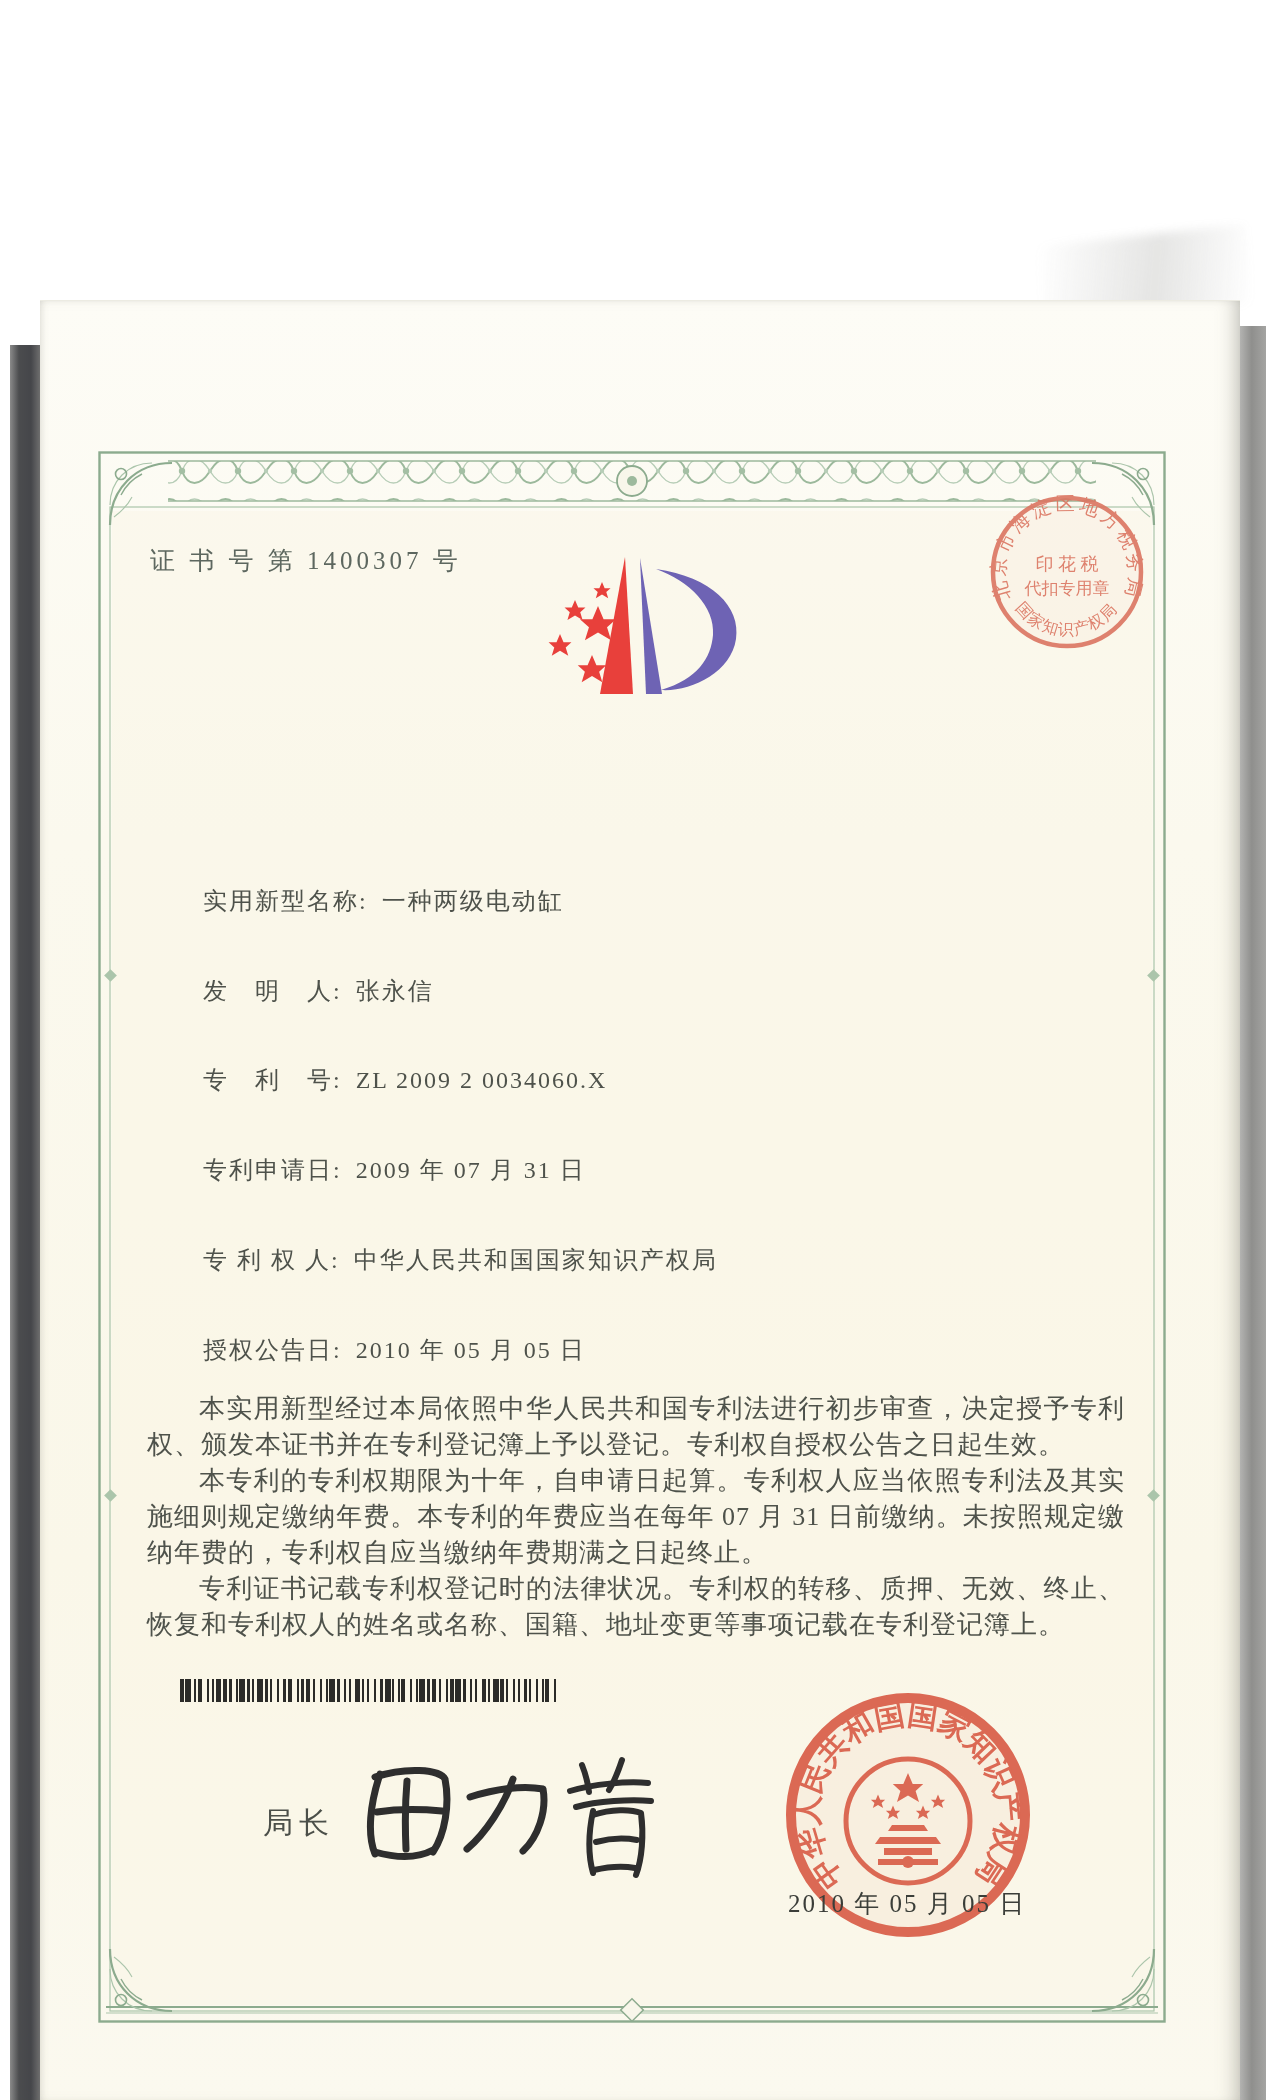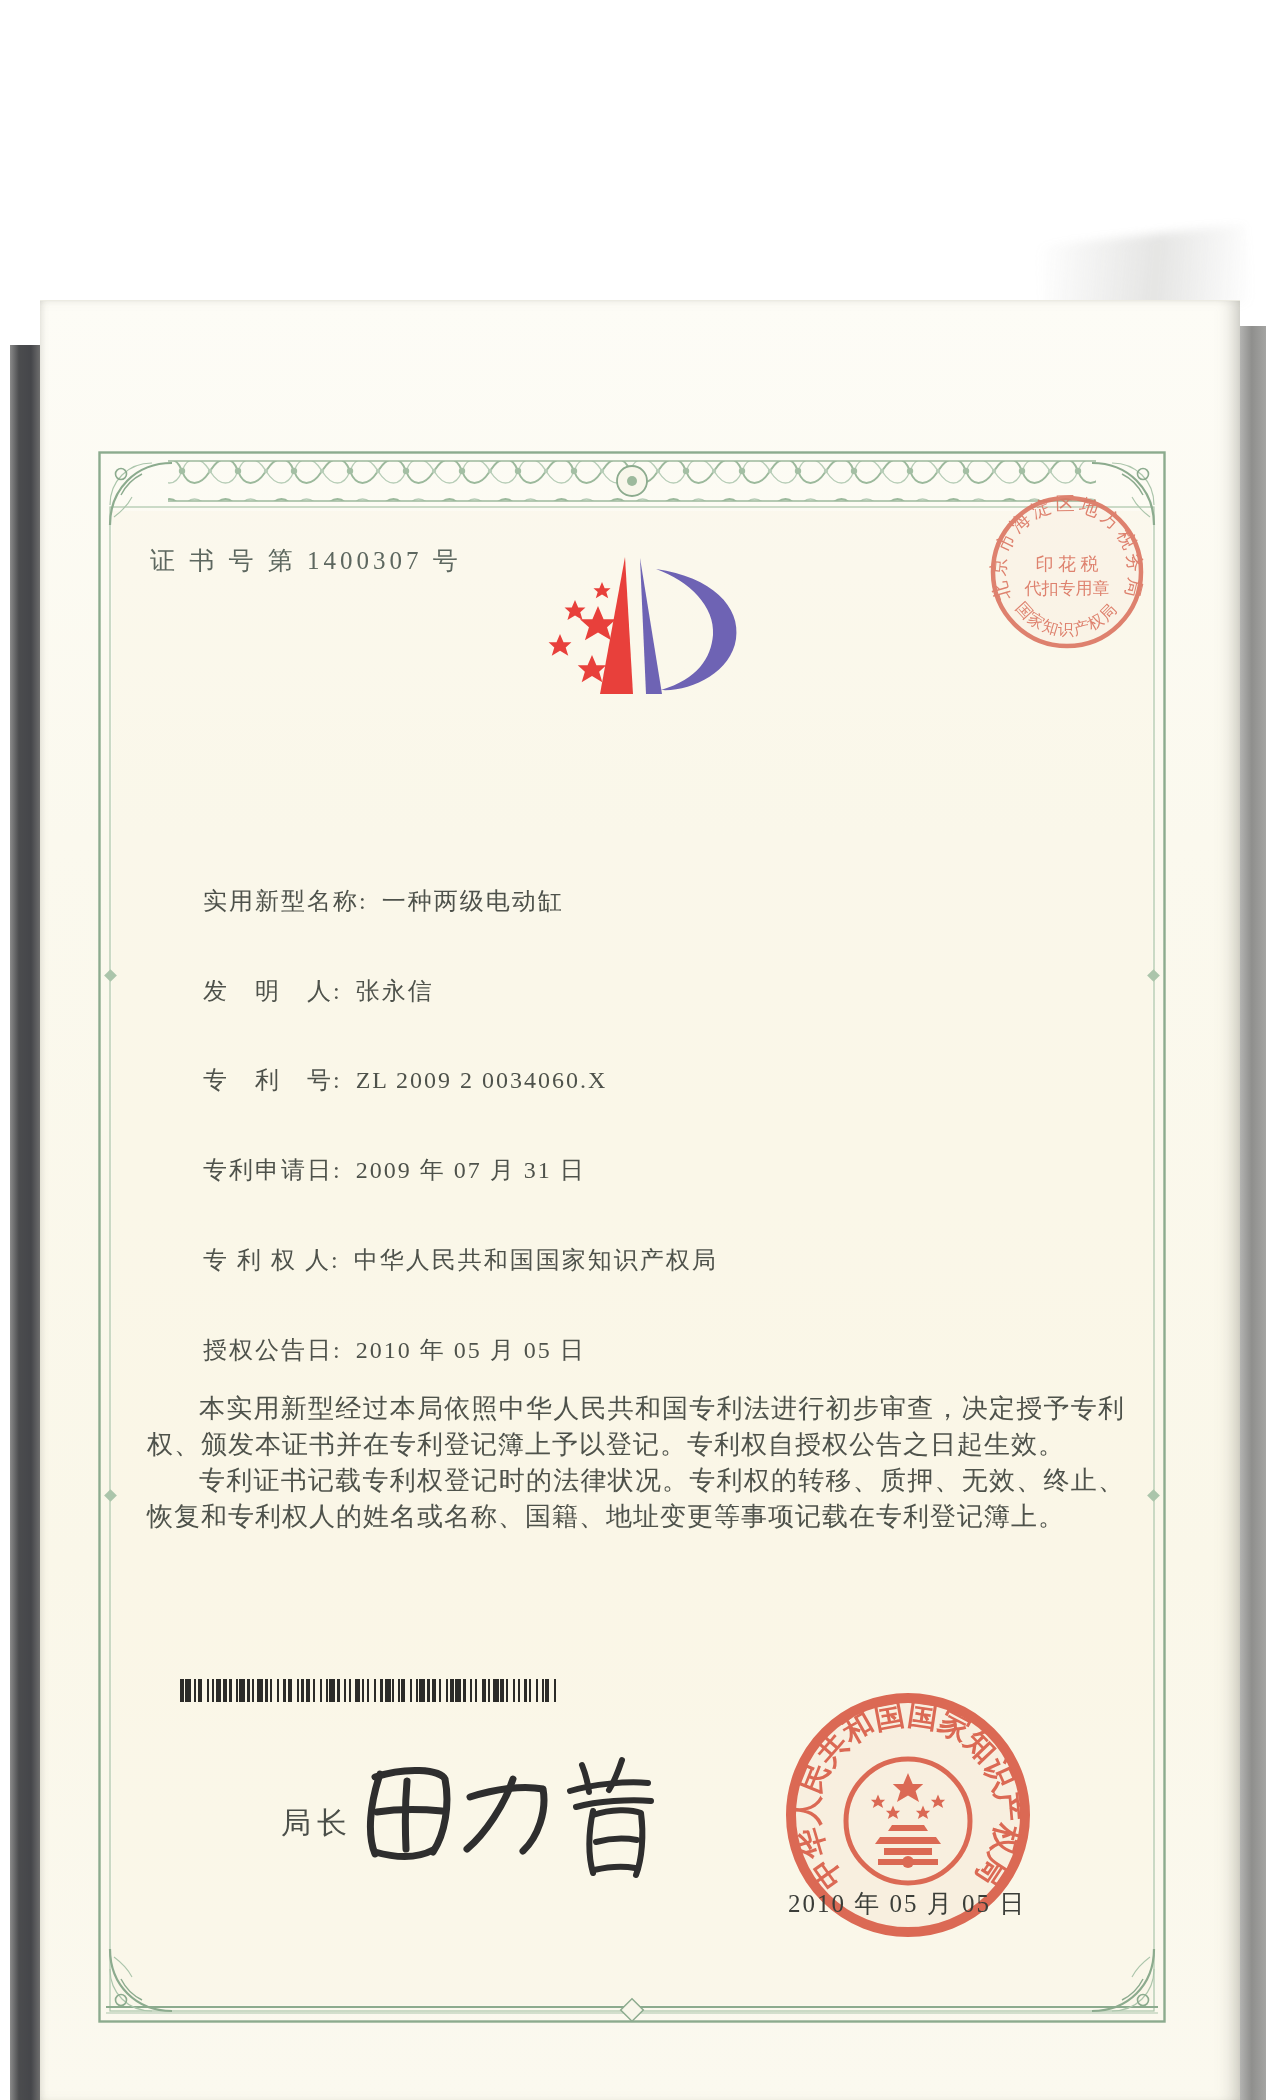--- a/index.html
+++ b/index.html
@@ -24,21 +24,21 @@
   .title{position:absolute;left:0;top:410px;width:1124px;text-align:center;
     font-size:61px;font-weight:bold;letter-spacing:7px;color:var(--title-ink,#3d3d3c);}
   .tax-seal{position:absolute;left:945px;top:189px;width:164px;height:164px;opacity:.9;}
   .field-row{position:absolute;left:135px;height:36px;font-size:24px;color:var(--ink,#4e524b);letter-spacing:2px;white-space:nowrap;margin-left:28px;}
   .field-row .fvalue{margin-left:14px;}
   .paras{position:absolute;left:107px;top:1090px;width:978px;}
   .paras p{margin:0;font-size:26px;line-height:36px;color:var(--ink,#4e524b);
     text-align:justify;text-indent:2em;letter-spacing:1px;}
   .barcode{position:absolute;left:140px;top:1378px;width:378px;height:23px;overflow:hidden;}
   .barcode i{position:absolute;top:0;bottom:0;background:#2b2b28;}
-  .signer-title{position:absolute;left:241px;top:1502px;font-size:30px;letter-spacing:6px;color:#4b4f49;
+  .signer-title{position:absolute;left:223px;top:1502px;font-size:30px;letter-spacing:6px;color:#4b4f49;
     font-family:"Liberation Sans","DejaVu Sans",sans-serif;}
   .signature{position:absolute;left:305px;top:1448px;width:310px;height:150px;}
   .main-seal{position:absolute;left:738px;top:1384px;width:260px;height:260px;opacity:.93;}
   .seal-date{position:absolute;left:748px;top:1586px;width:260px;font-size:25px;letter-spacing:2px;color:#3b3e39;}
   .page-footer{position:absolute;left:0;top:1655px;width:1150px;text-align:center;
     font-size:20px;letter-spacing:3px;color:#4c5049;}
   text{font-family:"Liberation Serif","DejaVu Serif",serif;}
 </style>
 </head>
 <body>
@@ -131,20 +131,21 @@
       <div class="field-row" style="top:584px"><span class="flabel">实用新型名称:</span><span class="fvalue">一种两级电动缸</span></div>
       <div class="field-row" style="top:674px"><span class="flabel">发　明　人:</span><span class="fvalue">张永信</span></div>
       <div class="field-row" style="top:763px"><span class="flabel">专　利　号:</span><span class="fvalue">ZL 2009 2 0034060.X</span></div>
       <div class="field-row" style="top:853px"><span class="flabel">专利申请日:</span><span class="fvalue">2009 年 07 月 31 日</span></div>
       <div class="field-row" style="top:943px"><span class="flabel">专 利 权 人:</span><span class="fvalue">中华人民共和国国家知识产权局</span></div>
       <div class="field-row" style="top:1033px"><span class="flabel">授权公告日:</span><span class="fvalue">2010 年 05 月 05 日</span></div>
     </div>
 
     <div class="paras">
       <p>本实用新型经过本局依照中华人民共和国专利法进行初步审查，决定授予专利权、颁发本证书并在专利登记簿上予以登记。专利权自授权公告之日起生效。</p>
+      <p>本专利的专利权期限为十年，自申请日起算。专利权人应当依照专利法及其实施细则规定缴纳年费。本专利的年费应当在每年 07 月 31 日前缴纳。未按照规定缴纳年费的，专利权自应当缴纳年费期满之日起终止。</p>
       <p>专利证书记载专利权登记时的法律状况。专利权的转移、质押、无效、终止、恢复和专利权人的姓名或名称、国籍、地址变更等事项记载在专利登记簿上。</p>
     </div>
 
     <div class="barcode">
         <i style="left: 0px; width: 3.6px;"></i>
         <i style="left: 5.4px; width: 5.4px;"></i>
         <i style="left: 14.4px; width: 1.8px;"></i>
         <i style="left: 18px; width: 3.6px;"></i>
         <i style="left: 27px; width: 1.8px;"></i>
         <i style="left: 32.4px; width: 1.8px;"></i>

